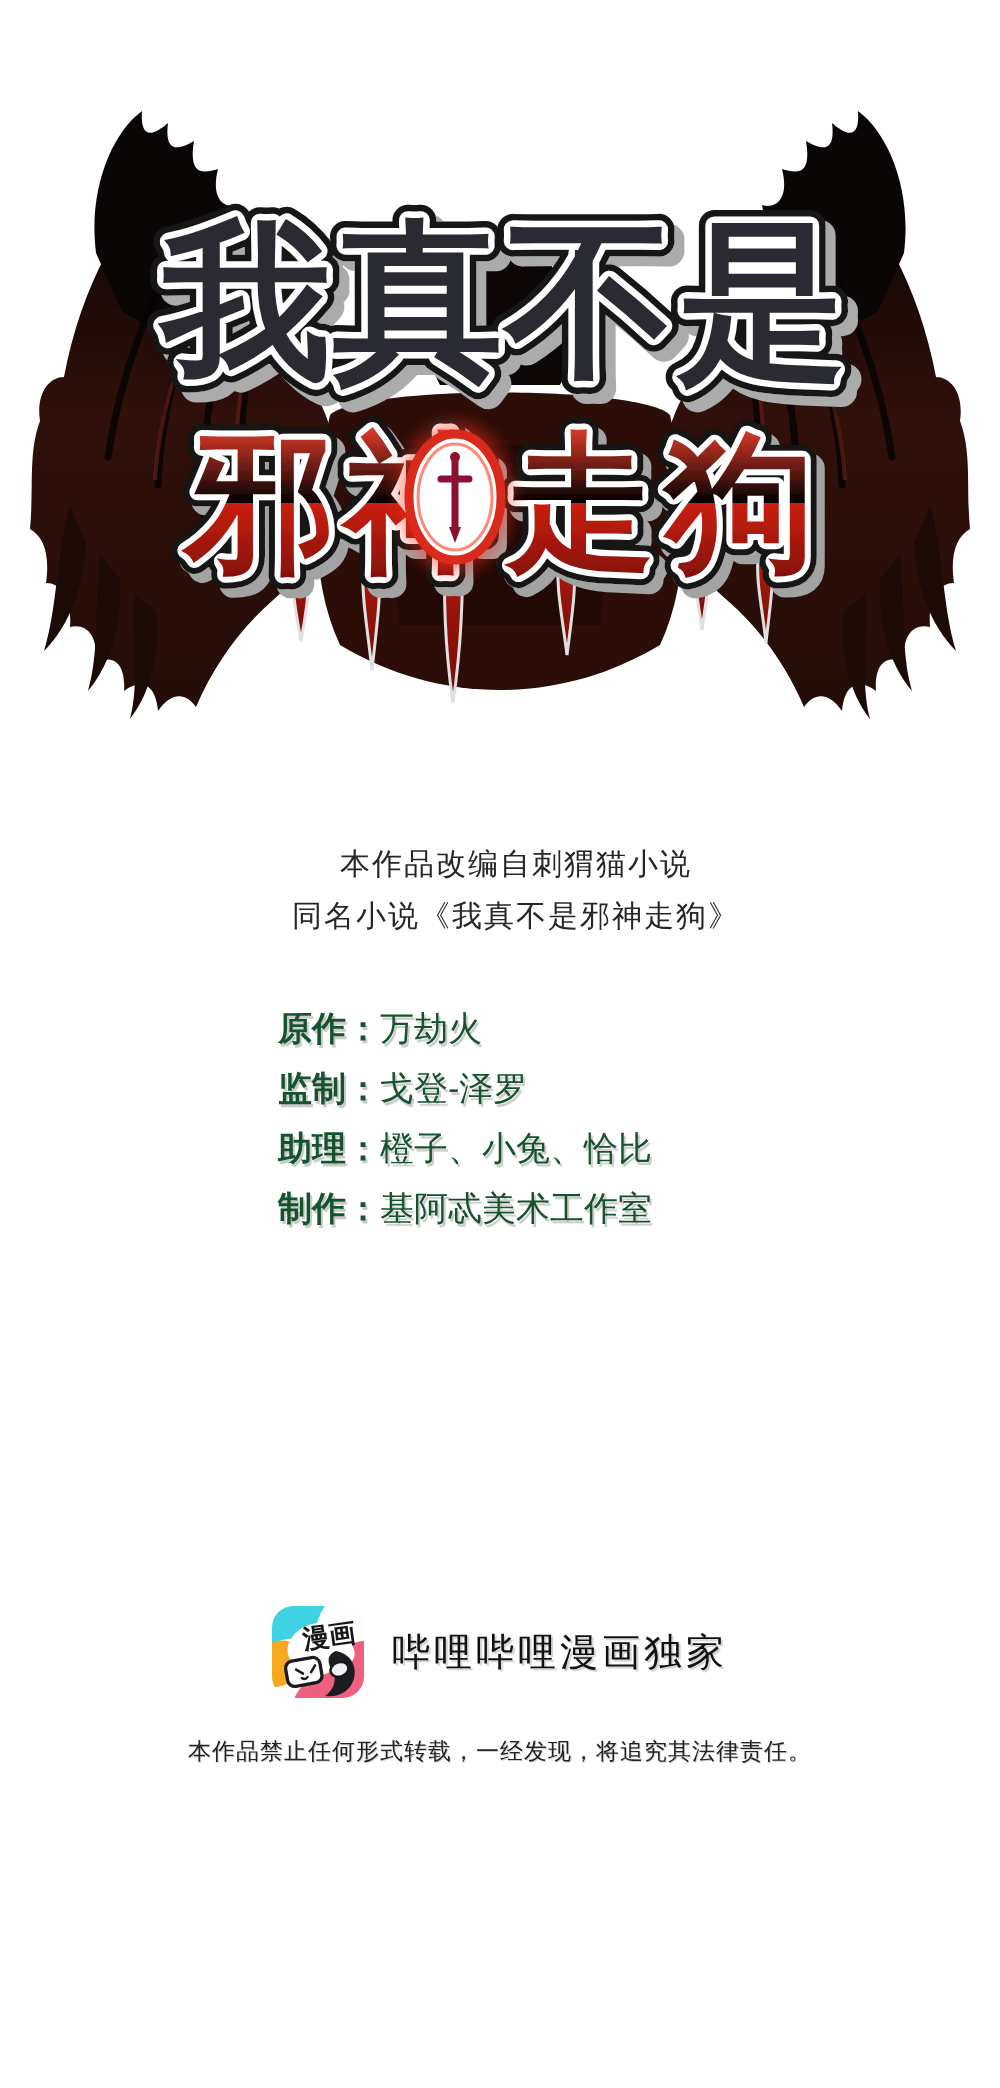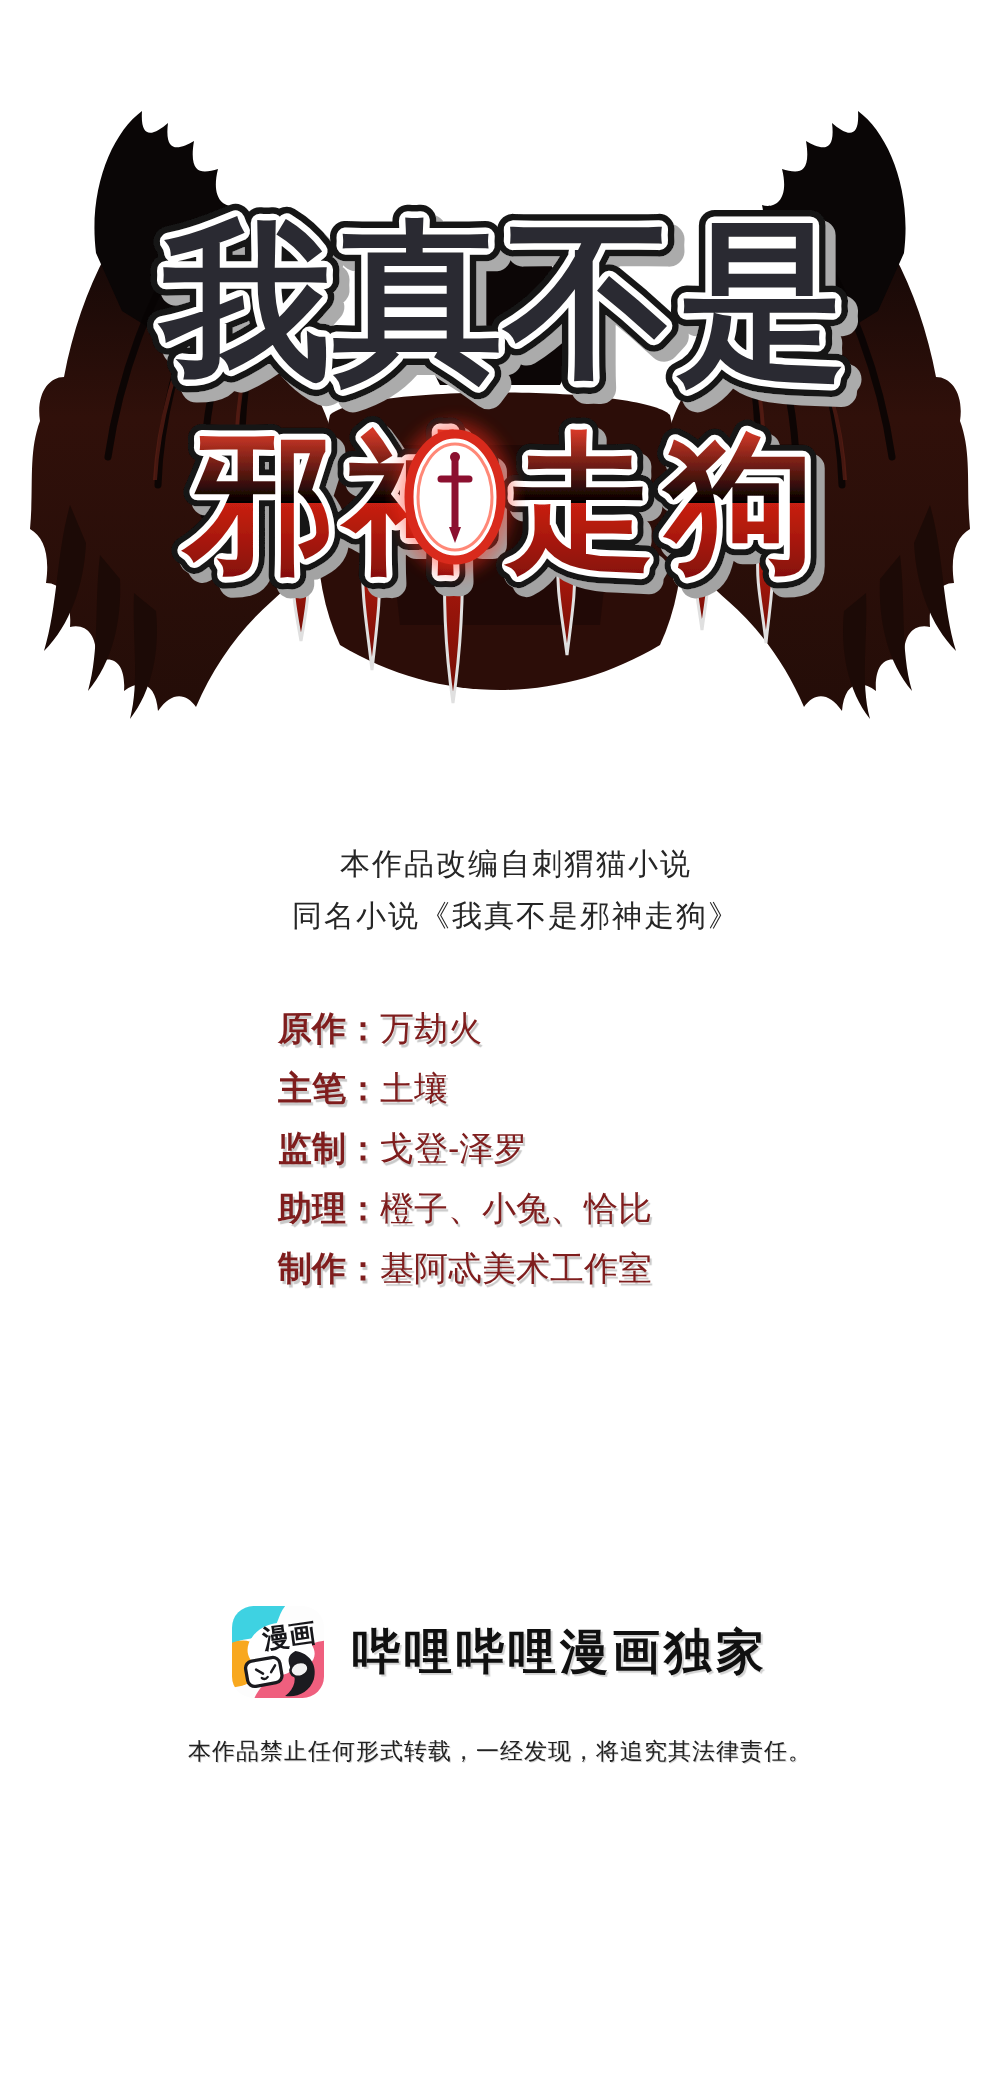--- a/index.html
+++ b/index.html
@@ -12,32 +12,32 @@
   .logo-wrap svg{display:block;width:1000px;height:670px;}
   .t1{font-weight:900;font-family:"Liberation Sans","DejaVu Sans",sans-serif;}
   
   .adapt-note{
     position:absolute;top:838px;left:0;width:1000px;text-align:center;
     font-size:30px;line-height:52px;color:#262626;letter-spacing:2px;
     transform:translateX(16px);
   }
   
   .credits{position:absolute;top:998px;left:278px;font-size:34px;line-height:60px;}
-  .credit-row{white-space:pre;font-weight:500;color:#7f1d1d;
+  .credit-row{white-space:pre;font-weight:500;color:#14532d;
     text-shadow:2px 3px 1px rgba(0,0,0,0.22);}
   .credit-role{font-weight:600;}
   
   .publisher{
     position:absolute;top:1602px;left:0;width:1000px;height:100px;
     display:flex;align-items:center;justify-content:center;gap:28px;
   }
   .app-icon{width:92px;height:92px;flex:0 0 auto;}
   .exclusive-text{
     font-family:"Liberation Serif","DejaVu Serif",serif;
-    font-size:48px;font-weight:700;color:#101010;letter-spacing:4px;
+    font-size:38px;font-weight:400;color:#101010;letter-spacing:4px;
     text-shadow:2px 2px 1px rgba(0,0,0,0.18);
   }
   
   .disclaimer{
     position:absolute;top:1736px;left:0;width:1000px;text-align:center;
     font-size:23px;font-weight:500;color:#222;letter-spacing:1px;
     text-shadow:1px 1px 0 rgba(0,0,0,0.18);
   }
 </style>
 </head>
@@ -133,21 +133,20 @@
     </svg>
   </div>
 
   <div class="adapt-note">
     <div>本作品改编自刺猬猫小说</div>
     <div>同名小说《我真不是邪神走狗》</div>
   </div>
 
   <div class="credits">
     <div class="credit-row"><span class="credit-role">原作：</span><span>万劫火</span></div>
-    <div class="credit-row"><span class="credit-role">主笔：</span><span>土壤</span></div>
     <div class="credit-row"><span class="credit-role">监制：</span><span>戈登-泽罗</span></div>
     <div class="credit-row"><span class="credit-role">助理：</span><span>橙子、小兔、恰比</span></div>
     <div class="credit-row"><span class="credit-role">制作：</span><span>基阿忒美术工作室</span></div>
   </div>
 
   <div class="publisher">
     <svg class="app-icon" viewBox="0 0 90 90" xmlns="http://www.w3.org/2000/svg">
       <defs>
           <clipPath id="iconClip">
             <rect x="0" y="0" width="90" height="90" rx="21"></rect>

